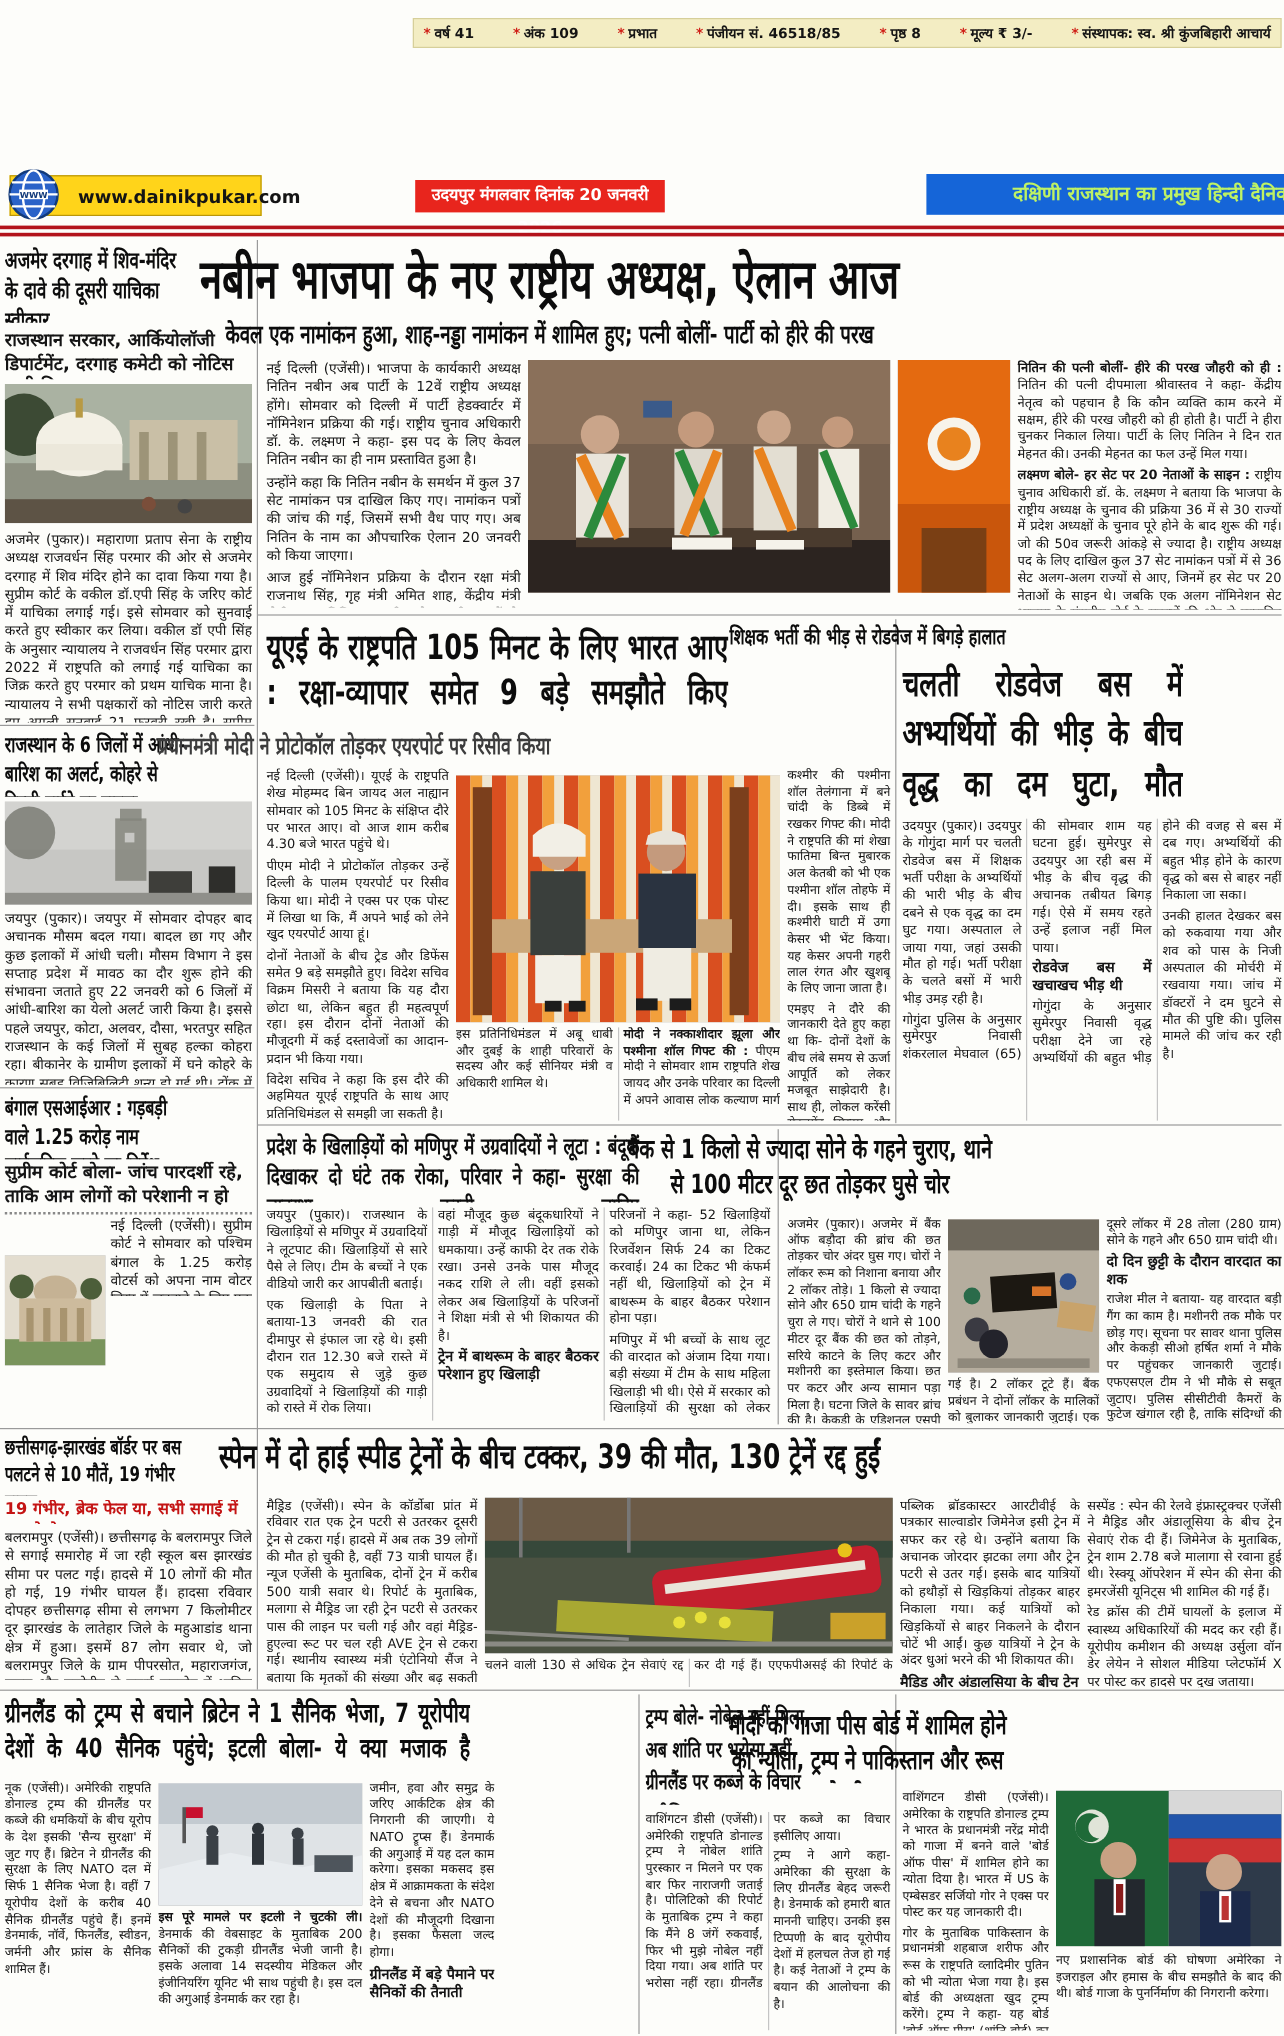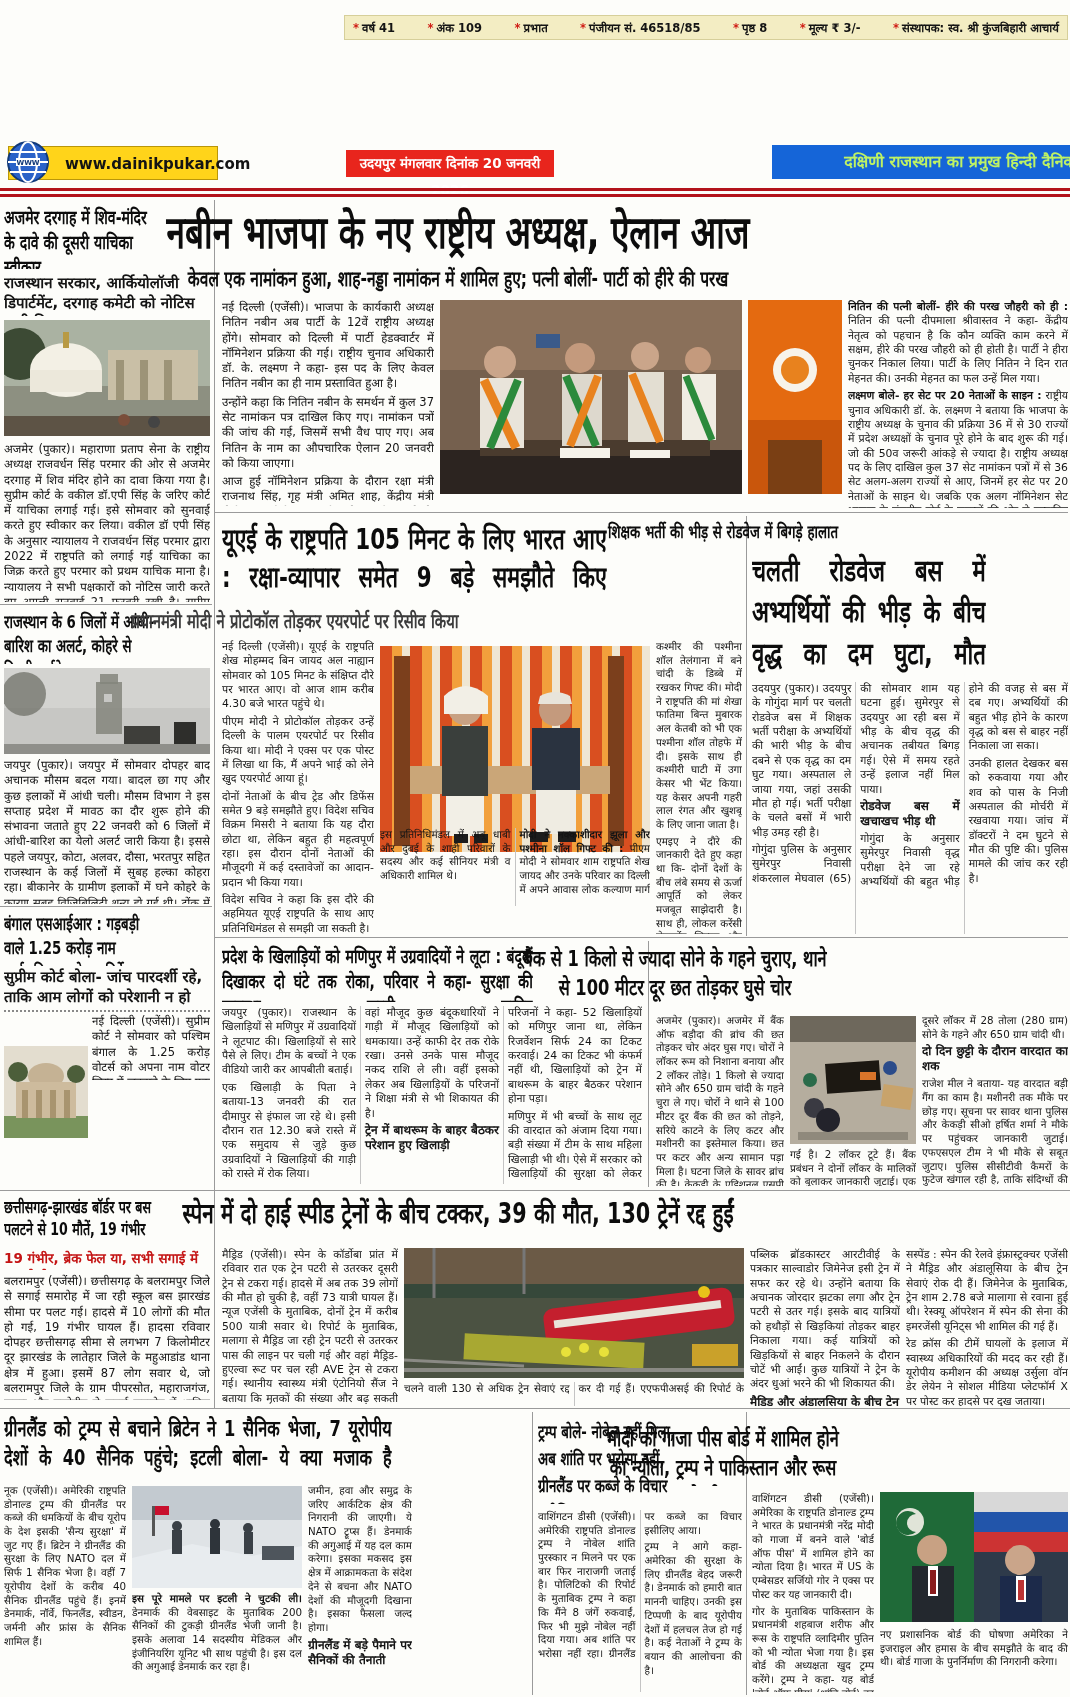--- a/index.html
+++ b/index.html
@@ -238,21 +238,21 @@
     <circle cx="175" cy="64" r="16" fill="#c49a7d"></circle>
         <path d="M160 50 Q175 42 190 50 L192 58 L158 58 Z" fill="#e8e4da"></path>
     <rect x="152" y="82" width="48" height="62" fill="#2a3340"></rect>
         <rect x="156" y="144" width="40" height="44" fill="#efece2"></rect>
     <rect x="150" y="186" width="18" height="10" fill="#1c1c1c"></rect>
         <rect x="178" y="186" width="18" height="10" fill="#1c1c1c"></rect>
     <rect x="74" y="188" width="14" height="9" fill="#1c1c1c"></rect>
         <rect x="94" y="188" width="14" height="9" fill="#1c1c1c"></rect>
       </svg>
   </div>
-  <div class="abs bd xs cols2" style="left:380px;top:828px;width:270px;height:78px">
+  <div class="abs bd xs cols2" style="left:380px;top:856px;width:270px;height:78px">
     <p>इस प्रतिनिधिमंडल में अबू धाबी और दुबई के शाही परिवारों के सदस्य और कई सीनियर मंत्री व अधिकारी शामिल थे।</p>
     <p><b class="lead">मोदी ने नक्काशीदार झूला और पश्मीना शॉल गिफ्ट की :</b> <span>पीएम मोदी ने सोमवार शाम राष्ट्रपति शेख जायद और उनके परिवार का दिल्ली में अपने आवास लोक कल्याण मार्ग पर स्वागत किया। मोदी ने उन्हें गुजरात का एक नक्काशीदार लकड़ी का झूला भेंट किया।</span></p>
   </div>
   <div class="abs bd xs" style="left:656px;top:640px;width:86px;height:294px">
       <p>कश्मीर की पश्मीना शॉल तेलंगाना में बने चांदी के डिब्बे में रखकर गिफ्ट की। मोदी ने राष्ट्रपति की मां शेखा फातिमा बिन्त मुबारक अल केतबी को भी एक पश्मीना शॉल तोहफे में दी। इसके साथ ही कश्मीरी घाटी में उगा केसर भी भेंट किया। यह केसर अपनी गहरी लाल रंगत और खुशबू के लिए जाना जाता है।</p>
       <p>एमइए ने दौरे की जानकारी देते हुए कहा था कि- दोनों देशों के बीच लंबे समय से ऊर्जा आपूर्ति को लेकर मजबूत साझेदारी है। साथ ही, लोकल करेंसी सेटलमेंट सिस्टम और बाइलेटरल इन्वेस्टमेंट ट्रीटी ने आर्थिक रिश्तों को और मजबूती दी है।</p>
     </div>
 
   <div class="abs hl ctr nowrap" style="left:752px;top:520px;width:316px;height:26px;font-size:18px">शिक्षक भर्ती की भीड़ से रोडवेज में बिगड़े हालात</div>
   <div class="abs hl jl" style="left:752px;top:550px;width:316px;height:126px;font-size:30px;line-height:1.38">चलती रोडवेज बस में अभ्यर्थियों की भीड़ के बीच वृद्ध का दम घुटा, मौत</div>

